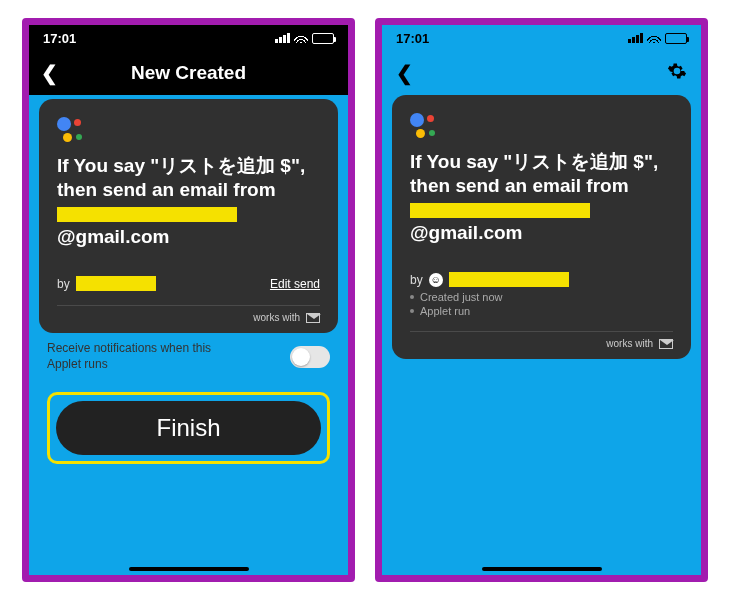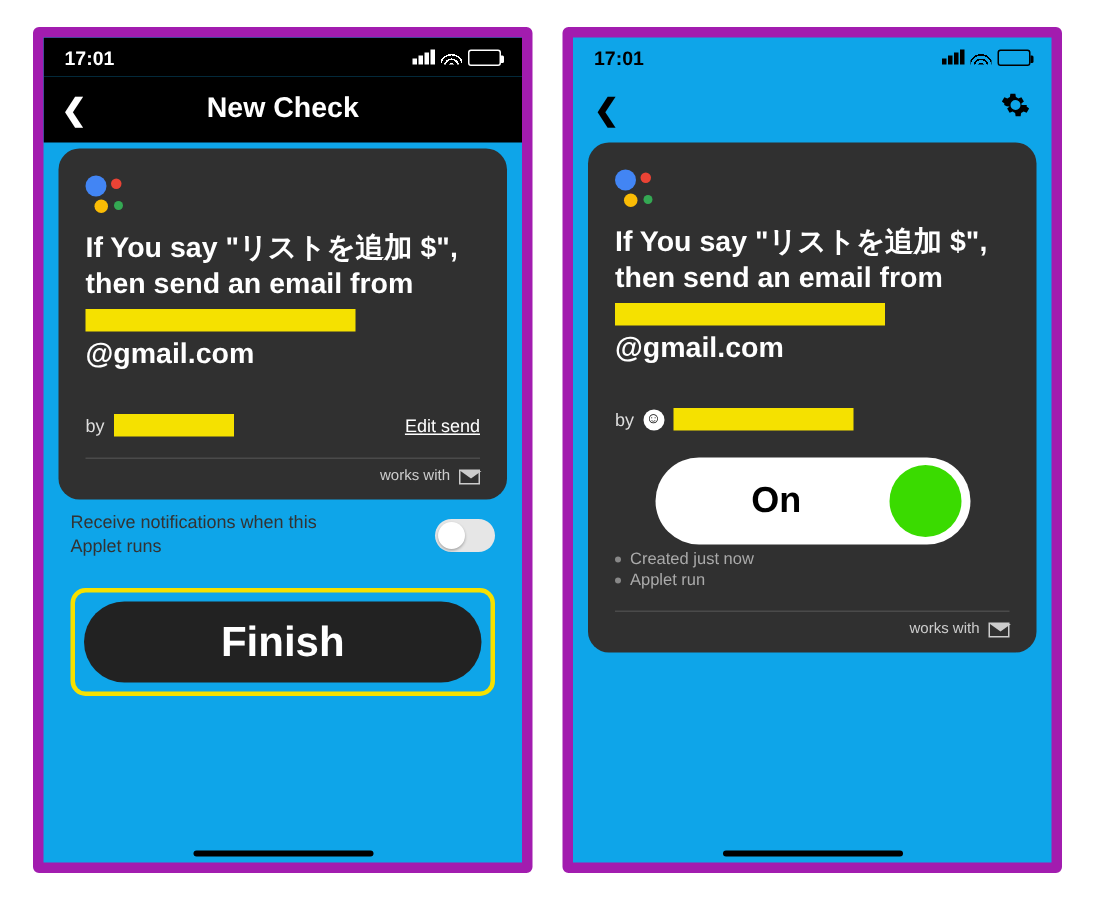--- a/index.html
+++ b/index.html
@@ -86,21 +86,21 @@
   .meta .dot{width:4px;height:4px;border-radius:50%;background:#888}
   .checknow-row{display:flex;justify-content:space-between;align-items:center;margin-top:10px}
   .checknow{border:1px solid #aaa;border-radius:14px;padding:4px 10px;font-size:11px;color:#fff}
   
   .below { padding:4px 18px; }
   .notif-row{display:flex;align-items:center;justify-content:space-between;font-size:12px;line-height:1.3;padding:4px 0 14px 0;border-bottom:0}
   .notif-row .txt{max-width:200px;color:#333}
   .small-toggle{width:40px;height:22px;border-radius:12px;background:#e6e6e6;position:relative}
   .small-toggle .k{width:18px;height:18px;border-radius:50%;background:#fff;position:absolute;top:2px;left:2px;box-shadow:0 1px 2px rgba(0,0,0,.3)}
   .finish-wrap{border:3px solid #F5E100;border-radius:10px;padding:6px;margin-top:6px}
-  .finish{background:#222;color:#fff;border-radius:40px;height:54px;display:flex;align-items:center;justify-content:center;font-size:28px;font-weight:700}
+  .finish{background:#222;color:#fff;border-radius:40px;height:54px;display:flex;align-items:center;justify-content:center;font-size:24px;font-weight:400}
   .home-ind{width:120px;height:4px;border-radius:3px;background:#000;margin:6px auto 4px auto}
   .phone-dark .statusbar{background:#000;color:#fff}
   .by-edit-row{display:flex;justify-content:space-between;align-items:flex-end}
 </style>
 </head>
 <body>
 
 <div class="phone phone-dark">
   <div class="statusbar">
     <span>17:01</span>
@@ -110,21 +110,21 @@
           <span></span>
           <span></span>
           <span></span>
         </span>
       <span class="wifi"></span>
       <span class="batt"><span class="fill" style="width:45%"></span></span>
     </span>
   </div>
   <div class="navbar">
     <span class="back">❮</span>
-    <span>New Check</span>
+    <span>New Created</span>
   </div>
 
   <div class="cardwrap">
     <div class="card">
       <div class="assistant-logo">
         <span class="c c-blue"></span>
           <span class="c c-red"></span>
           <span class="c c-yellow"></span>
           <span class="c c-green"></span>
       </div>
@@ -197,24 +197,20 @@
         <span>If You say "リストを追加 $", then send an email from</span><br>
         <span class="redact rw-180"></span><br>
         <span>@gmail.com</span>
       </div>
       <div class="byline">
         <span>by</span>
         <span class="face">☺</span>
         <span class="redact rw-120"></span>
       </div>
 
-      <div class="bigtoggle">
-        <span class="lbl">On</span>
-        <span class="knob"></span>
-      </div>
 
       <div class="meta">
         <div class="row">
             <span class="dot"></span>
             <span>Created just now</span>
           </div>
         <div class="row">
             <span class="dot"></span>
             <span>Applet run</span>
           </div>

